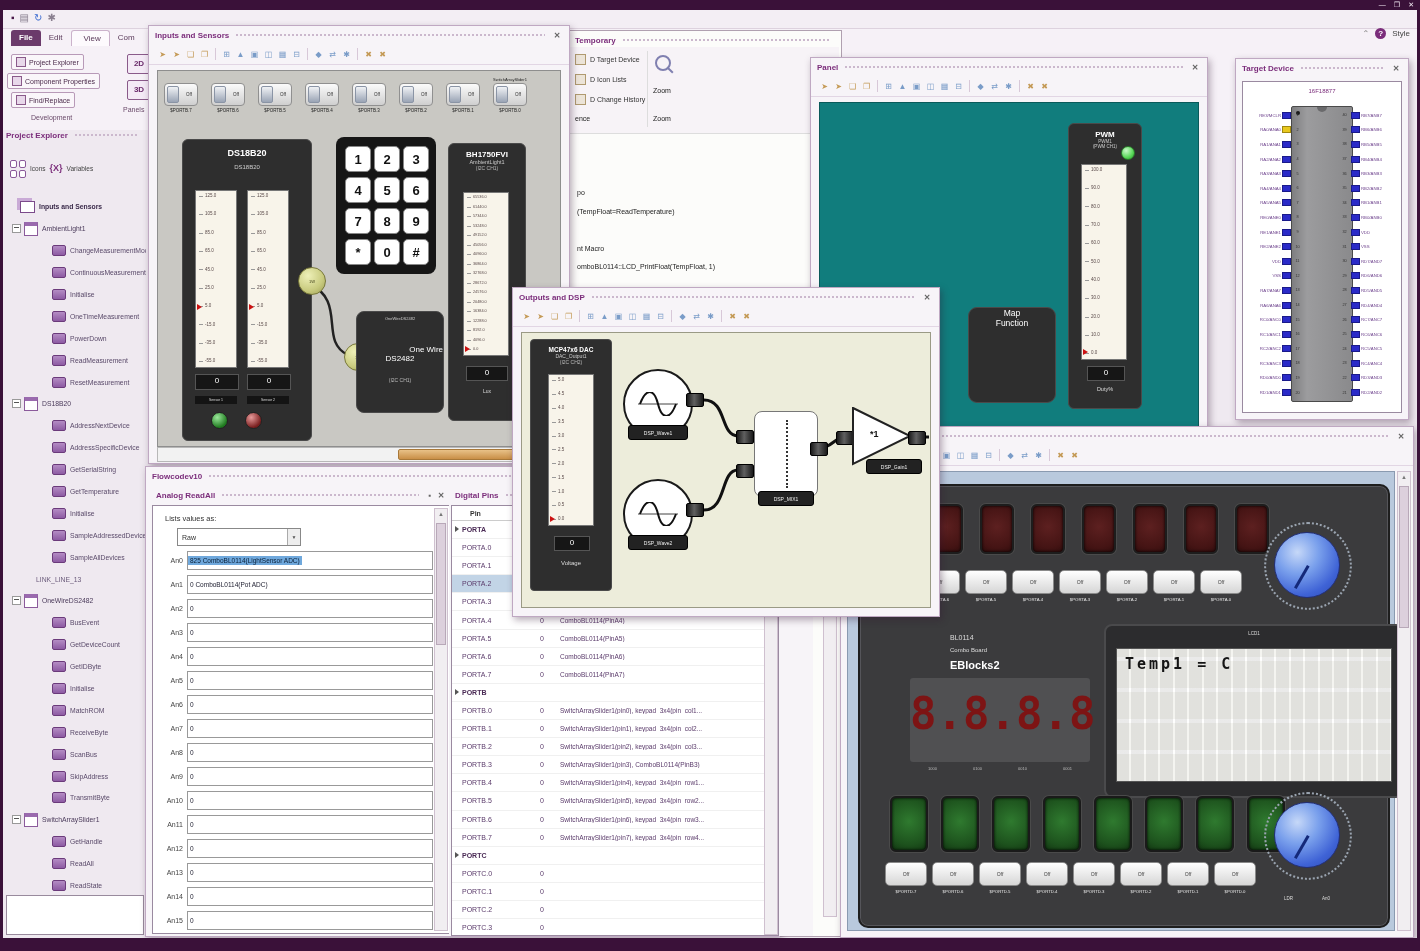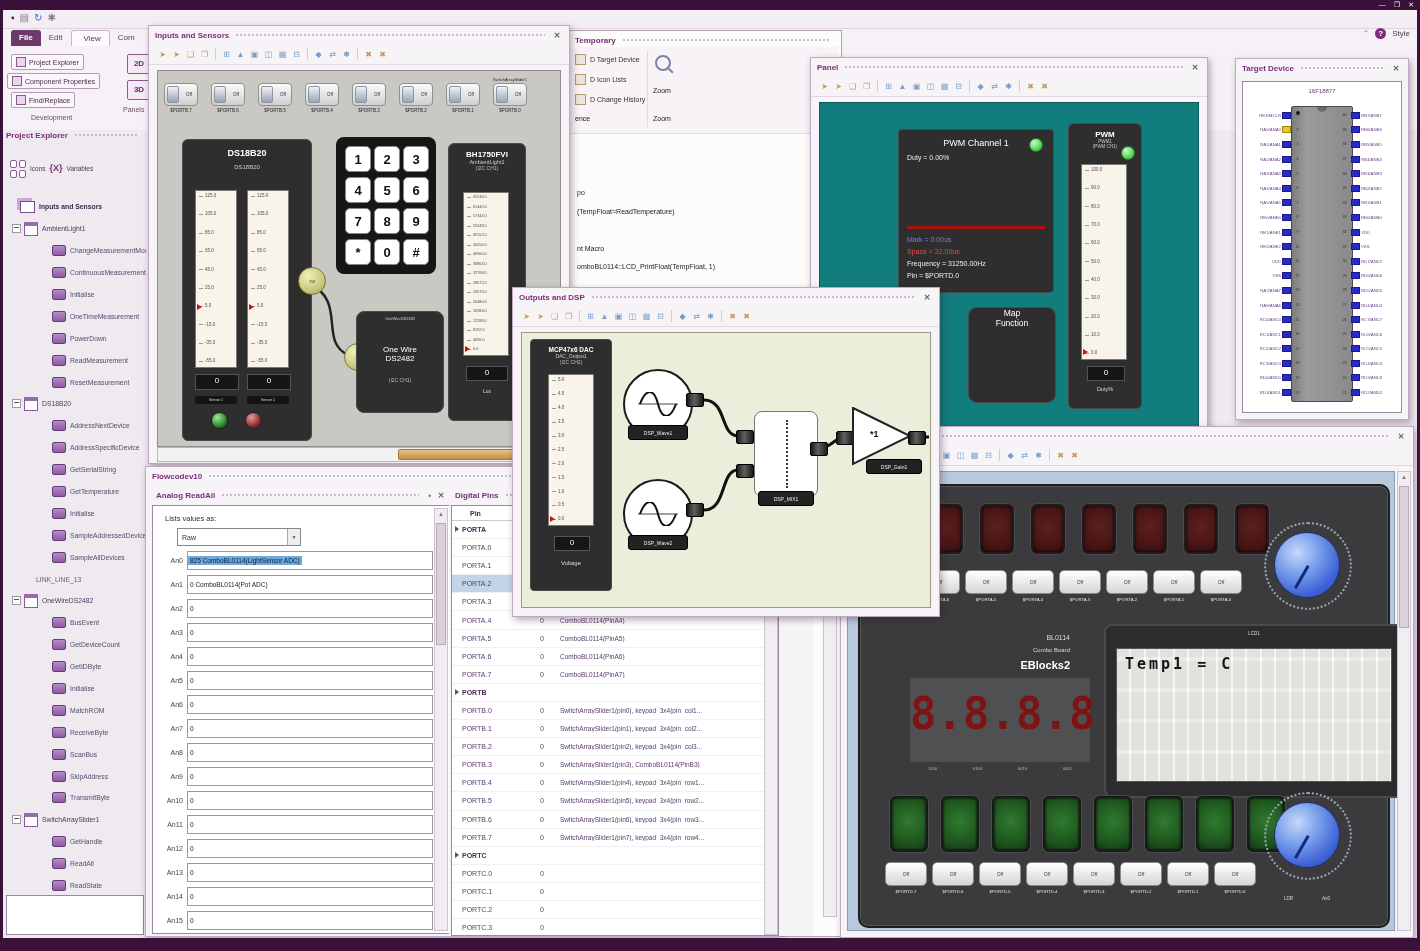--- a/index.html
+++ b/index.html
@@ -152,21 +152,21 @@
   .ocell{width:40px;margin-right:7px;display:flex;flex-direction:column;align-items:center;}
   .ob{width:40px;height:22px;border-radius:5px;background:linear-gradient(180deg,#fff,#d6d6d6);
       border:1px solid #8a8a8a;font-size:5px;color:#444;display:flex;align-items:center;justify-content:center;}
   .obl{font-size:4.3px;color:#e8e8e8;margin-top:3px;}
   .knob{position:absolute;border-radius:50%;border:1px solid #23307a;
         background:radial-gradient(circle at 35% 30%,#c6d8f8 0%,#7aa0ec 35%,#3f63d6 70%,#2b49b0 100%);}
   .kptr{position:absolute;left:50%;top:50%;width:3px;height:26px;background:#14297a;
         transform-origin:0 0;transform:rotate(30deg);}
   .ring{position:absolute;border-radius:50%;border:2px dotted #9aa4b0;}
   .klab{position:absolute;font-size:4.5px;color:#ddd;}
-  .btxt{position:absolute;text-align:right;color:#ddd;}
+  .btxt{position:absolute;text-align:left;color:#ddd;}
   .segpanel{position:absolute;background:#505052;border-radius:3px;}
   .segrow{display:flex;justify-content:space-around;align-items:center;height:70px;
           font-family:"DejaVu Sans Mono",monospace;font-weight:bold;color:#7d1414;font-size:44px;}
   .seglabs{display:flex;justify-content:space-around;font-size:4px;color:#bbb;}
   .lcd{position:absolute;background:#2c2c2e;border:2px solid #4a4a4c;border-radius:8px;}
   .lcdhead{text-align:center;font-size:4.5px;color:#ddd;padding-top:5px;}
   .lcdscr{position:absolute;background:#f4f4f0;
           background-image:repeating-linear-gradient(90deg,rgba(0,0,0,0.08) 0 12.5px,transparent 12.5px 14.5px),
                            repeating-linear-gradient(0deg,transparent 0 27px,rgba(255,255,255,.9) 27px 31px);
           border:1px solid #555;overflow:hidden;}
@@ -517,32 +517,20 @@
         <span class="tico sep"></span>
         <span class="tico blu">◆</span>
         <span class="tico blu">⇄</span>
         <span class="tico blu">✱</span>
         <span class="tico sep"></span>
         <span class="tico tan">✖</span>
         <span class="tico tan">✖</span>
       </div>
     <div class="cv" style="left:8px;top:44px;width:378px;height:349px;background:#117d7d;border-color:#0a5a5a;">
 
-      <div class="blk" style="left:78px;top:26px;width:154px;height:162px;border-radius:4px;">
-        <div style="text-align:center;font-size:9px;padding-top:8px;">PWM Channel 1</div>
-        <span class="gdot" style="right:10px;top:8px;"></span>
-        <div class="pline c-wht" style="margin-top:4px;">Duty = 0.00%</div>
-        <div class="abs" style="left:8px;top:96px;width:138px;height:3px;background:#aa1111;"></div>
-        <div class="abs" style="left:0;top:104px;width:100%;">
-          <div class="pline c-blue">Mark = 0.00us</div>
-          <div class="pline c-red">Space = 32.00us</div>
-          <div class="pline c-wht">Frequency = 31250.00Hz</div>
-          <div class="pline c-wht">Pin = $PORTD.0</div>
-        </div>
-      </div>
 
       <div class="blk" style="left:248px;top:20px;width:72px;height:284px;">
         <div style="text-align:center;font-size:8px;font-weight:bold;padding-top:6px;">PWM</div>
         <span class="gdot" style="right:6px;top:22px;"></span>
         <div style="text-align:center;font-size:4.5px;color:#ccc;">PWM1</div>
         <div style="text-align:center;font-size:4.5px;color:#ccc;">(PWM CH1)</div>
         <div class="vslider" style="left:12px;top:40px;width:46px;height:196px;">
 
           <span class="mk" style="bottom:4px;"></span>
         <span class="tick">100.0</span>
@@ -987,21 +975,21 @@
           <div class="key">*</div>
           <div class="key">0</div>
           <div class="key">#</div>
         </div>
 
       <div class="conn" style="left:140px;top:196px;">1W</div>
       <div class="conn" style="left:186px;top:272px;">1W</div>
 
       <div class="blk" style="left:198px;top:240px;width:86px;height:100px;border-radius:8px;">
         <div style="text-align:center;font-size:4px;color:#ccc;padding-top:4px;">OneWireDS2482</div>
-        <div style="text-align:center;font-size:8px;margin-top:24px;">One Wire</div>
+        <div style="text-align:right;font-size:8px;margin-top:24px;">One Wire</div>
         <div style="text-align:center;font-size:8px;">DS2482</div>
         <div style="text-align:center;font-size:5px;color:#bbb;margin-top:14px;">(I2C CH1)</div>
       </div>
 
       <div class="blk" style="left:290px;top:72px;width:76px;height:276px;">
         <div style="text-align:center;font-size:8px;font-weight:bold;padding-top:6px;">BH1750FVI</div>
         <div style="text-align:center;font-size:5.5px;color:#ccc;">AmbientLight1</div>
         <div style="text-align:center;font-size:5px;color:#bbb;">(I2C CH1)</div>
         <div class="vslider tk38" style="left:14px;top:48px;width:46px;height:164px;">
 

